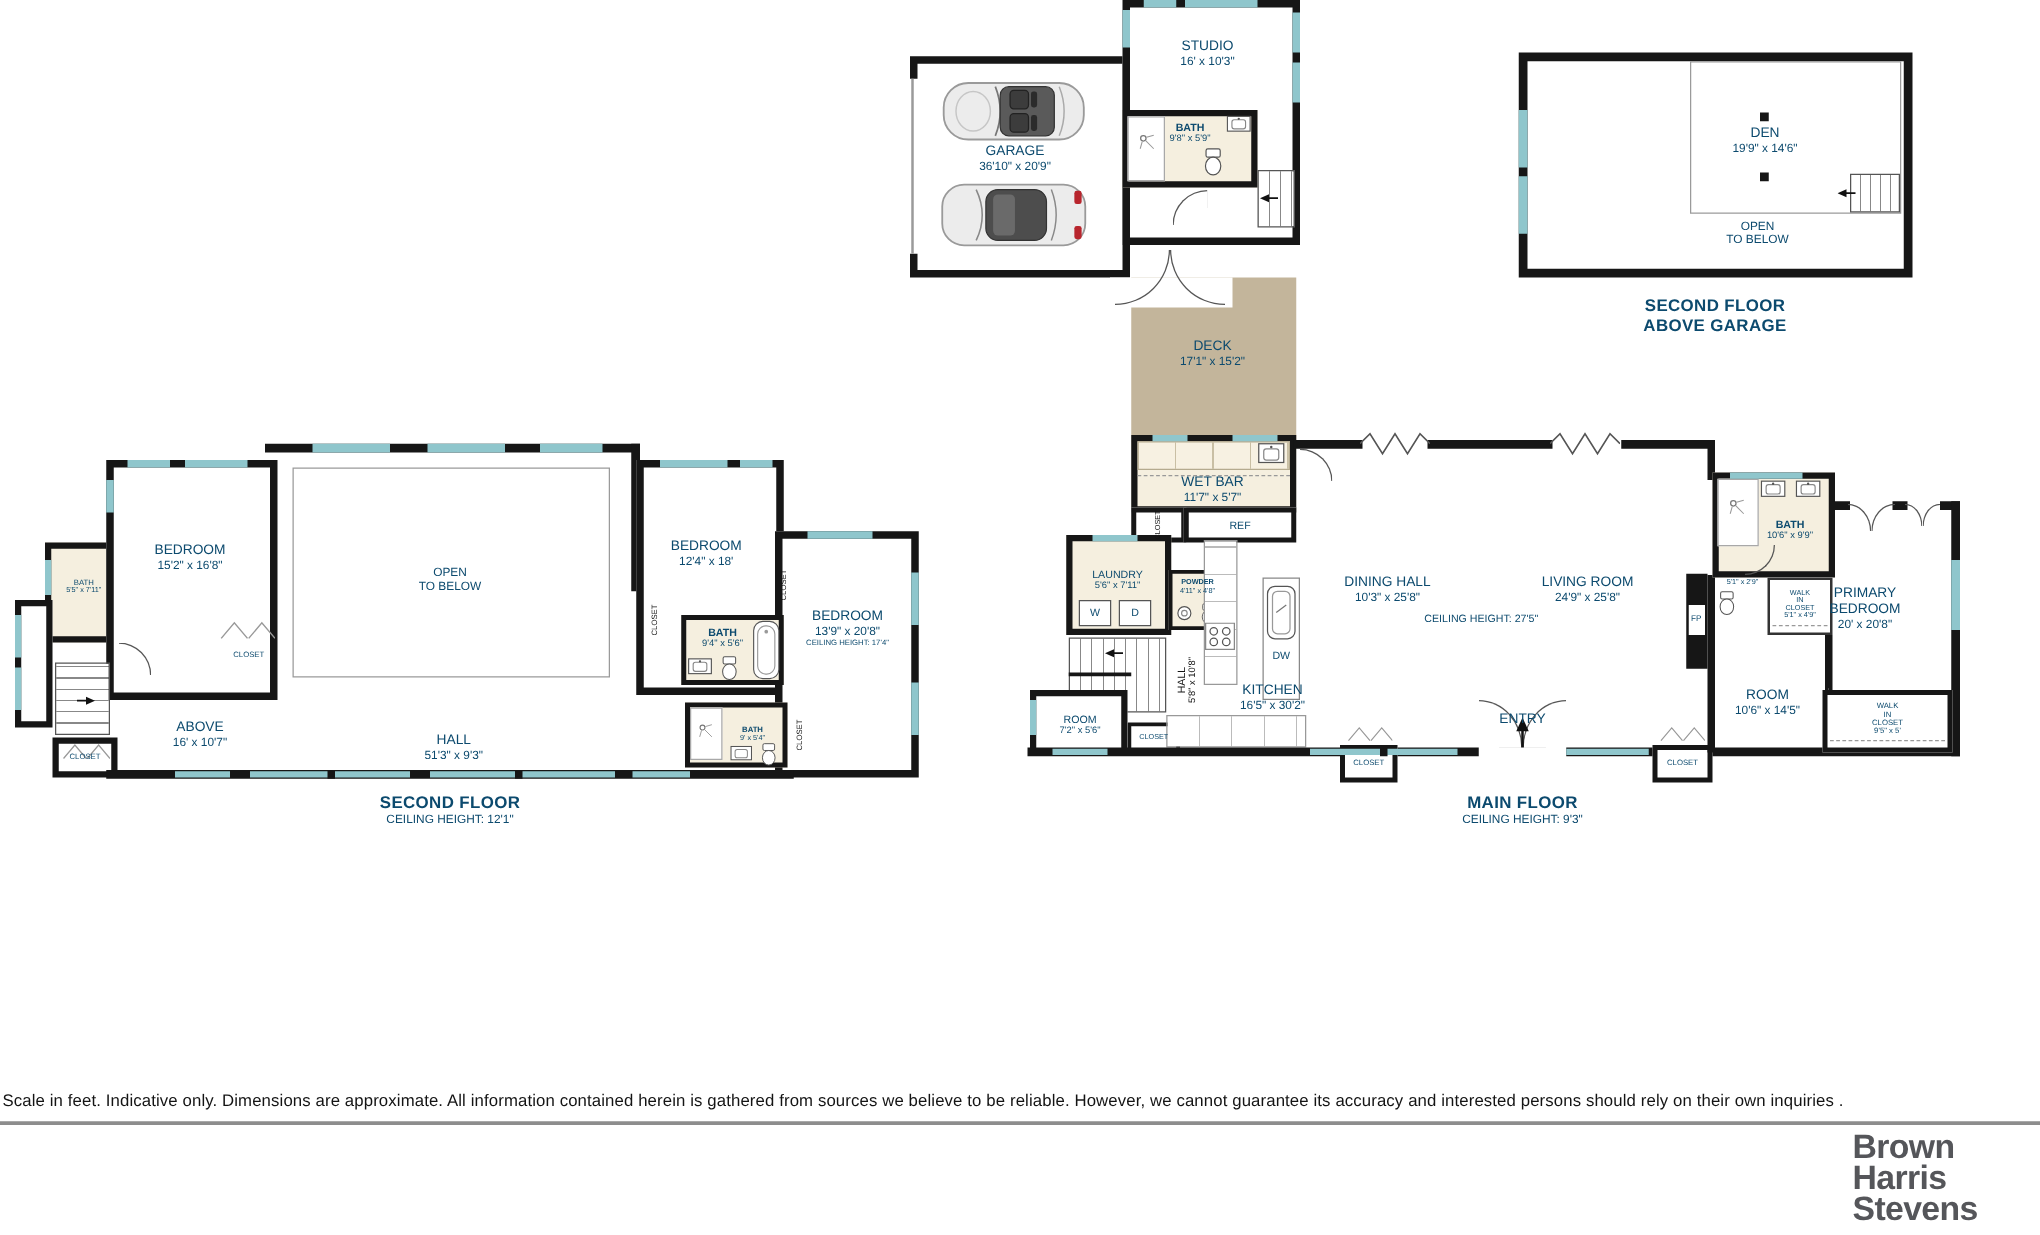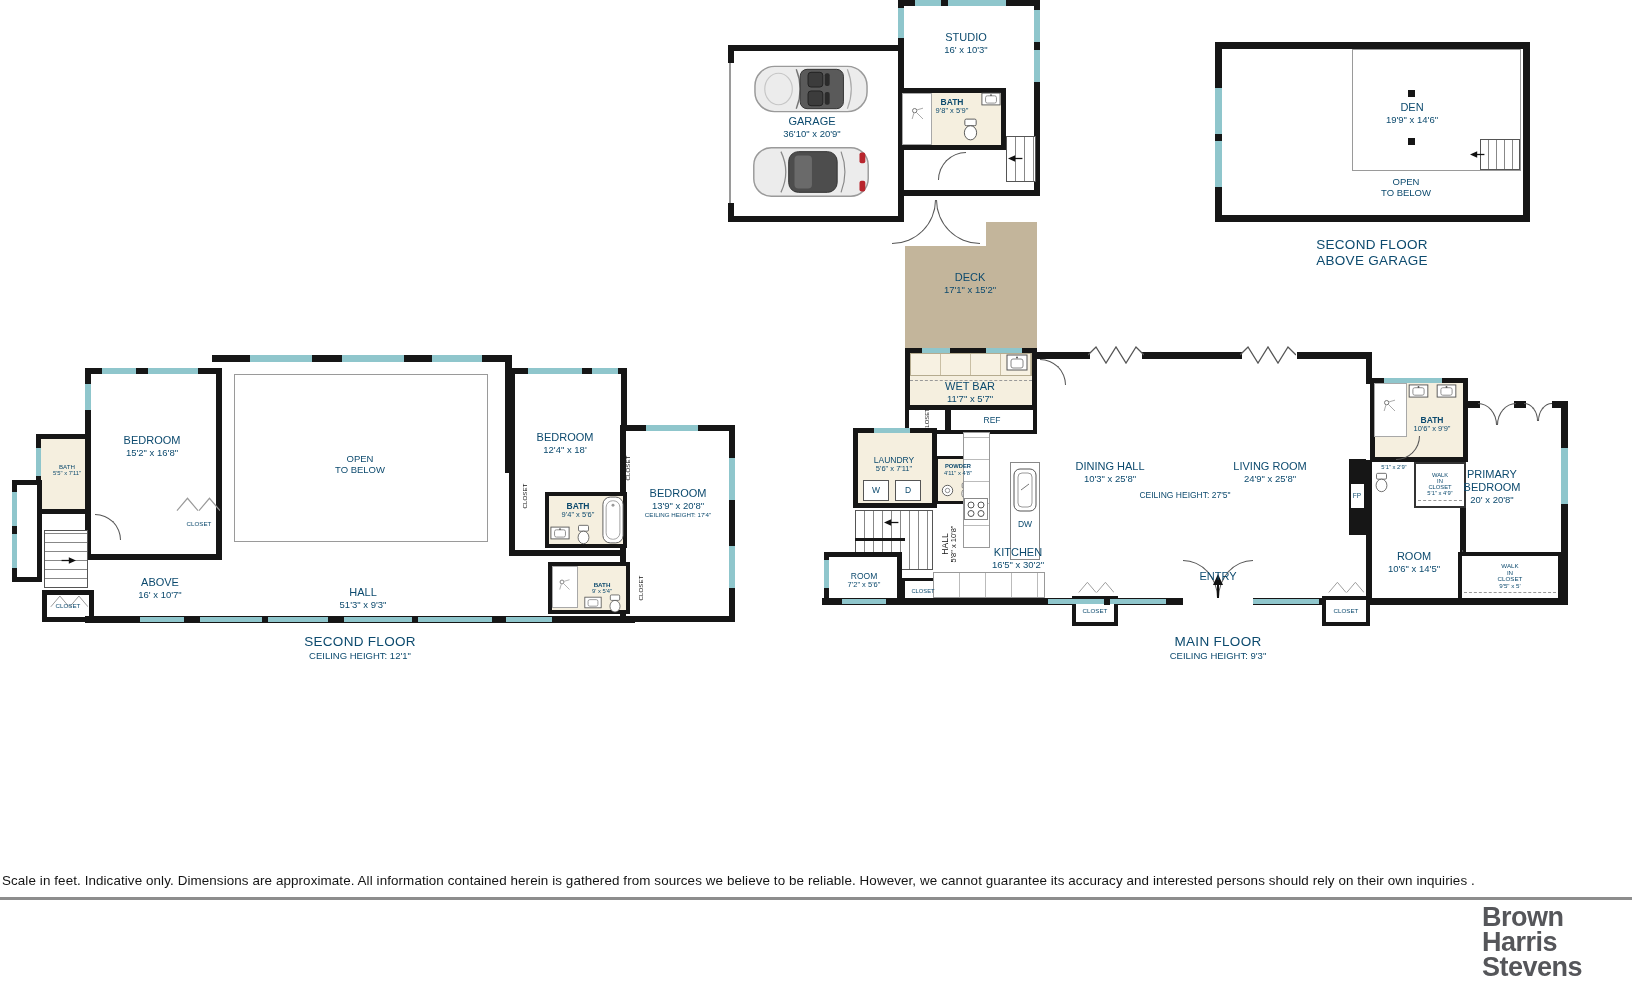--- a/index.html
+++ b/index.html
@@ -9,21 +9,21 @@
   .w{position:absolute;background:#161616}
   .win{position:absolute;background:#8fc6cc}
   .rm{position:absolute;border:6px solid #161616;background:#fff}
   .b5{border-width:5px}.b4{border-width:4px}.b3{border-width:3px}.b2{border-width:2px;border-color:#333}
   .bathfloor{background:#f5efdf}
   .deck{position:absolute;background:#c3b59b}
   .lab{position:absolute;transform:translate(-50%,-50%);text-align:center;white-space:nowrap;line-height:1.18;color:#0c4a6e}
   .nm{font-size:11px}.dm{font-size:9.5px}
   .nm8{font-size:8.5px}.dm7{font-size:7.5px}
   .t6{font-size:6.2px}.t5{font-size:5.8px}
-  .ttl{font-weight:normal;font-size:13.5px;letter-spacing:.3px}
+  .ttl{font-weight:bold;font-size:13.5px;letter-spacing:.3px}
   .sub{font-size:9.5px}
   .vlab{position:absolute;transform:translate(-50%,-50%) rotate(-90deg);text-align:center;white-space:nowrap;line-height:1.1}
   .q{position:absolute;border:0 solid #555}
   .qTL{border-top-width:1.4px;border-left-width:1.4px;border-top-left-radius:100%}
   .qTR{border-top-width:1.4px;border-right-width:1.4px;border-top-right-radius:100%}
   .qBL{border-bottom-width:1.4px;border-left-width:1.4px;border-bottom-left-radius:100%}
   .qBR{border-bottom-width:1.4px;border-right-width:1.4px;border-bottom-right-radius:100%}
   .stairs{position:absolute;border:1px solid #555;background:repeating-linear-gradient(90deg,#fff 0 8px,#888 8px 9px)}
   .stairsV{position:absolute;border:1px solid #555;background:repeating-linear-gradient(0deg,#fff 0 8px,#888 8px 9px)}
   .counter{position:absolute;border:1px solid #999;background:repeating-linear-gradient(90deg,#fff 0 25px,#bbb 25px 26px)}

